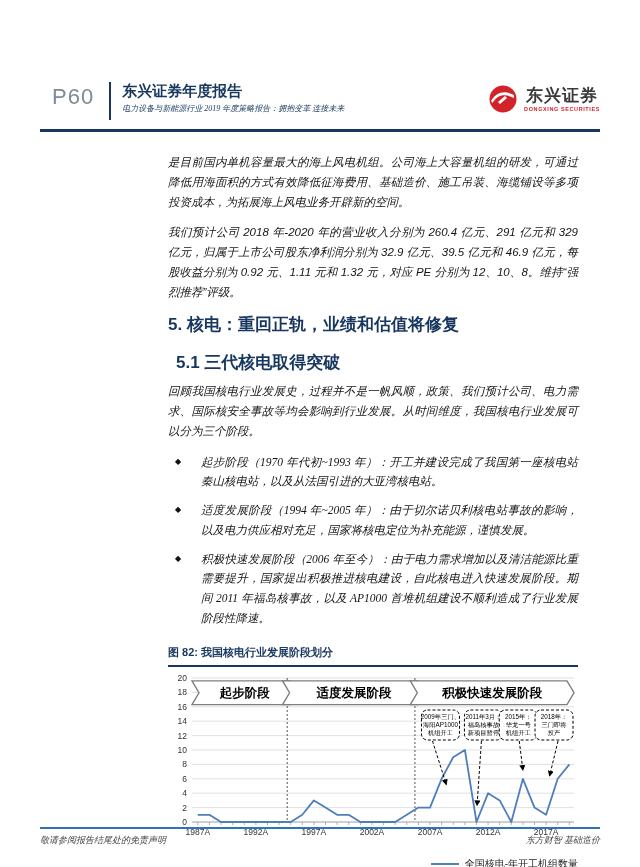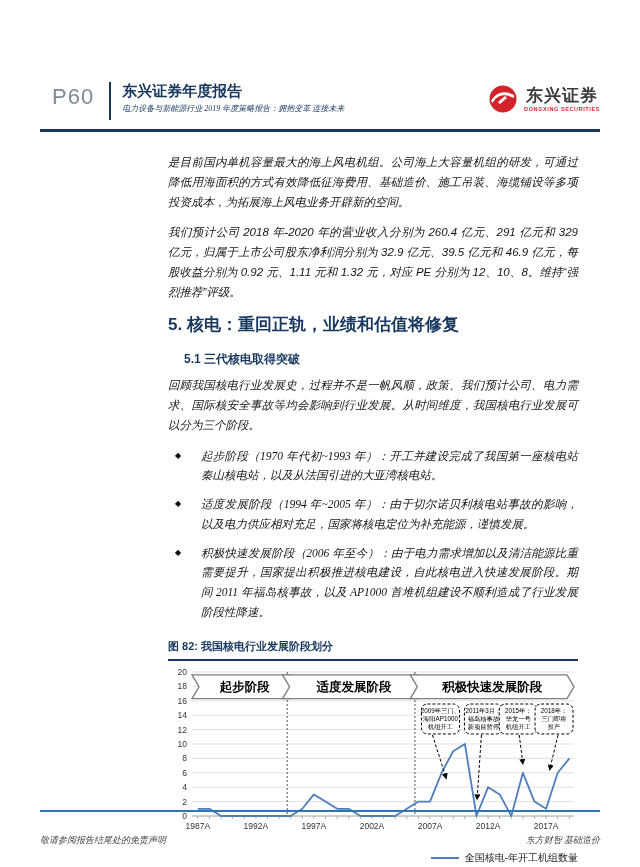--- a/index.html
+++ b/index.html
@@ -17,42 +17,42 @@
   .logo { margin-left:auto; display:flex; align-items:center; gap:6px; margin-top:2px; }
   .logo-text-cn { font-size:17px; font-weight:bold; color:#3a3a3a; letter-spacing:1px; line-height:1;text-align:center; }
   .logo-text-en { font-size:5.5px; color:#D2232A; letter-spacing:0.6px; font-weight:bold; margin-top:2px; }
   .hdr-rule { height:3px; background:#17375E; margin:9px 40px 0 40px; }
 
   
   .content { margin:21px 62px 0 168px; }
   .para { font-family:Liberation Sans, sans-serif; font-style:italic; font-size:11.5px;
           line-height:1.72; text-align:justify; color:#141414; margin-bottom:11px; }
   .h2 { font-size:17px; font-weight:bold; color:#17375E; margin:5px 0 15px; }
-  .h3 { font-size:12px; font-weight:bold; color:#17375E; margin:0 16px 8px; }
+  .h3 { font-size:17px; font-weight:bold; color:#17375E; margin:0 8px 8px; }
   .bullets { list-style:none; margin:2px 0 8px; }
   .bullet { position:relative; padding-left:33px; font-family:"Liberation Serif", serif;
             font-style:italic; font-size:11.5px; line-height:1.72; text-align:justify;
             color:#141414; margin-bottom:9px; }
   .bullet-marker { position:absolute; left:7px; top:2px; font-size:8px; font-style:normal; color:#111; }
 
   
   .fig { margin-top:16px; }
   .fig-caption { font-size:11px; font-weight:bold; color:#17375E; margin-bottom:5px; }
   .fig-rule { height:2px; background:#17375E; }
   .chart-wrap { padding-top:5px; }
   .legend { display:flex; justify-content:flex-end; align-items:center; gap:6px;
             font-size:10px; color:#222; margin-top:13px; }
   .legend-line { width:28px; height:2px; background:#4E7EBB; display:inline-block; }
   .src-rule { height:1px; background:#BFBFBF; margin-top:8px; }
   .fig-source { font-size:9.5px; font-style:italic; font-family:"Liberation Serif", serif;
                 color:#333; margin-top:6px; }
 
   
   .footer { position:absolute; left:40px; right:40px; bottom:20px;
-            border-top:2px solid #2E75B6; padding-top:22px;
+            border-top:2px solid #2E75B6; padding-top:5px;
             display:flex; justify-content:space-between;
             font-size:9px; font-style:italic; font-family:"Liberation Serif", serif; color:#444; }
 
   svg text { font-family:"Liberation Sans", sans-serif; }
 </style>
 </head>
 <body>
 
 <div class="hdr">
   <div class="pagenum">P60</div>

